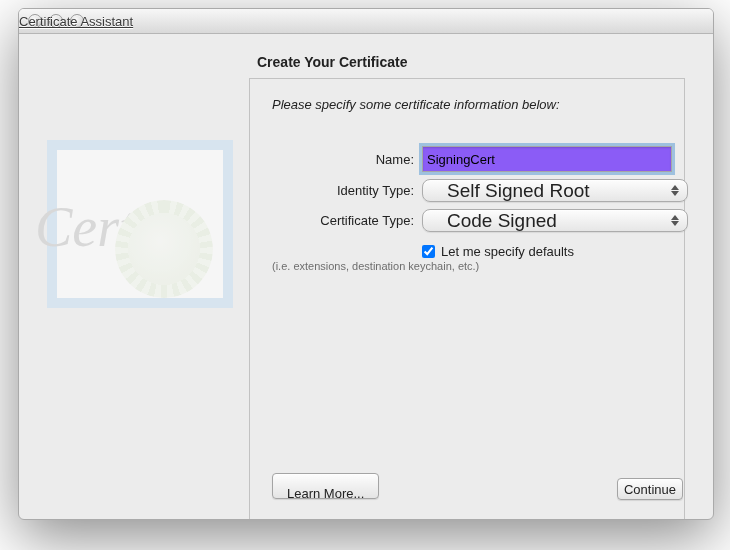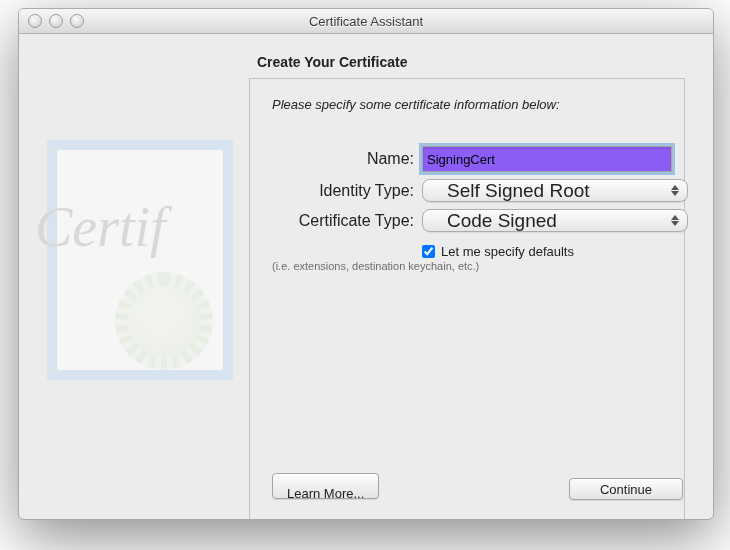--- a/index.html
+++ b/index.html
@@ -1,46 +1,46 @@
 <!DOCTYPE html>
 <html><head>
 <meta charset="utf-8">
 <style>
   html,body{margin:0;padding:0;width:730px;height:550px;background:transparent;font-family:"Lucida Grande","Helvetica Neue",Arial,sans-serif;font-size:13px;color:#222;}
   .shadow-wrap{position:absolute;left:18px;top:8px;width:694px;height:510px;border-radius:8px;filter:drop-shadow(0 18px 30px rgba(0,0,0,0.45));}
   .window{width:694px;height:510px;border-radius:6px;border:1px solid #aaa;background:#ececec;overflow:hidden;box-shadow:inset 0 1px 0 rgba(255,255,255,0.6);}
   .titlebar{height:24px;background:linear-gradient(#f7f7f7,#d9d9d9);border-bottom:1px solid #b5b5b5;position:relative;display:flex;align-items:center;}
   .traffic{display:flex;gap:7px;margin-left:9px;}
   .traffic .dot{width:12px;height:12px;border-radius:50%;background:radial-gradient(circle at 40% 35%,#fafafa,#c9c9c9);border:1px solid #9a9a9a;box-shadow:inset 0 1px 0 rgba(255,255,255,0.7);}
-  .title{position:absolute;left:0;right:0;text-align:center;font-size:13px;color:#3a3a3a;text-shadow:0 1px 0 #fff;pointer-events:none;}
+  .title{position:absolute;left:0;right:0;font-size:13px;color:#3a3a3a;text-shadow:0 1px 0 #fff;pointer-events:none;text-decoration:underline;}
   .content{position:relative;height:calc(100% - 24px);width:100%;}
-  .cert-bg{position:absolute;left:28px;top:106px;width:186px;height:240px;opacity:0.55;}
+  .cert-bg{position:absolute;left:28px;top:106px;width:186px;height:168px;opacity:0.55;}
   .cert-bg .outer{position:absolute;inset:0;border:10px solid #c7def2;background:#fff;}
   .cert-bg .script{position:absolute;left:-12px;top:55px;font-family:"Brush Script MT","Snell Roundhand",cursive;font-style:italic;font-size:56px;color:#c9c9c9;}
   .cert-bg .seal{position:absolute;right:28px;bottom:18px;width:82px;height:82px;border-radius:50%;background:radial-gradient(circle at 45% 40%,#fafcf7,#e8f0de);box-shadow:inset 0 0 0 1px #e2eada;}
   .cert-bg .seal::before{content:"";position:absolute;inset:-8px;border-radius:50%;background:repeating-conic-gradient(#e8f0de 0 8deg,#f5f9ef 8deg 16deg);-webkit-mask:radial-gradient(circle,transparent 36px,#000 36px);mask:radial-gradient(circle,transparent 36px,#000 36px);}
   .panel{position:absolute;left:230px;top:20px;right:28px;}
   .panel h1{margin:0 0 8px 8px;font-size:14px;font-weight:bold;color:#222;}
   .panel-box{border:1px solid #c2c2c2;background:rgba(255,255,255,0.0);padding:18px 22px 92px 22px;height:330px;position:relative;}
   .instr{font-size:13px;color:#222;margin-bottom:34px;font-style:italic;}
   .form-row{display:flex;align-items:center;margin-bottom:7px;}
-  .form-row label{width:142px;text-align:right;padding-right:8px;font-size:16px;color:#222;}
+  .form-row label{width:142px;text-align:right;padding-right:8px;font-size:13px;color:#222;}
   .form-row .field{flex:1;}
   input[type=text].aqua{width:100%;height:22px;border:1px solid #a6a6a6;border-radius:0;background:#8b5cf6;padding:1px 4px;font-size:13px;box-shadow:inset 0 1px 2px rgba(0,0,0,0.15);outline:3px solid rgba(94,158,214,0.55);outline-offset:0;}
   .popup{width:100%;height:21px;border:1px solid #acacac;border-radius:8px;background:linear-gradient(#fdfdfd,#e6e6e6);position:relative;display:flex;align-items:center;padding-left:24px;font-size:19px;box-shadow:0 1px 0 rgba(255,255,255,0.6) inset,0 1px 1px rgba(0,0,0,0.08);}
   .popup .arrows{position:absolute;right:5px;top:2px;bottom:2px;width:14px;display:flex;flex-direction:column;align-items:center;justify-content:center;gap:1px;color:#555;}
   .popup .arrows svg{width:8px;height:5px;display:block;}
   .check-row{margin-left:150px;margin-top:12px;}
   .check-row label{font-size:13px;display:flex;align-items:flex-start;gap:6px;}
   .check-row input{margin:0;margin-top:1px;}
   .hint{font-size:11px;color:#6e6e6e;margin-top:1px;}
   .learn{position:absolute;left:22px;bottom:18px;}
   .aqua-btn{height:22px;border:1px solid #a4a4a4;border-radius:4px;background:linear-gradient(#fdfdfd,#e4e4e4);font-size:13px;padding:12px 14px;box-shadow:0 1px 0 rgba(255,255,255,0.6) inset,0 1px 1px rgba(0,0,0,0.1);cursor:default;color:#222;}
   .continue{position:absolute;right:30px;bottom:20px;}
-  .continue .aqua-btn{padding:0 30px;}
+  .continue .aqua-btn{padding:0 6px;}
 </style>
 </head>
 <body>
 
 <div class="shadow-wrap">
   <div class="window">
     <div class="titlebar">
       <div class="traffic">
         <div class="dot"></div>
         <div class="dot"></div>

